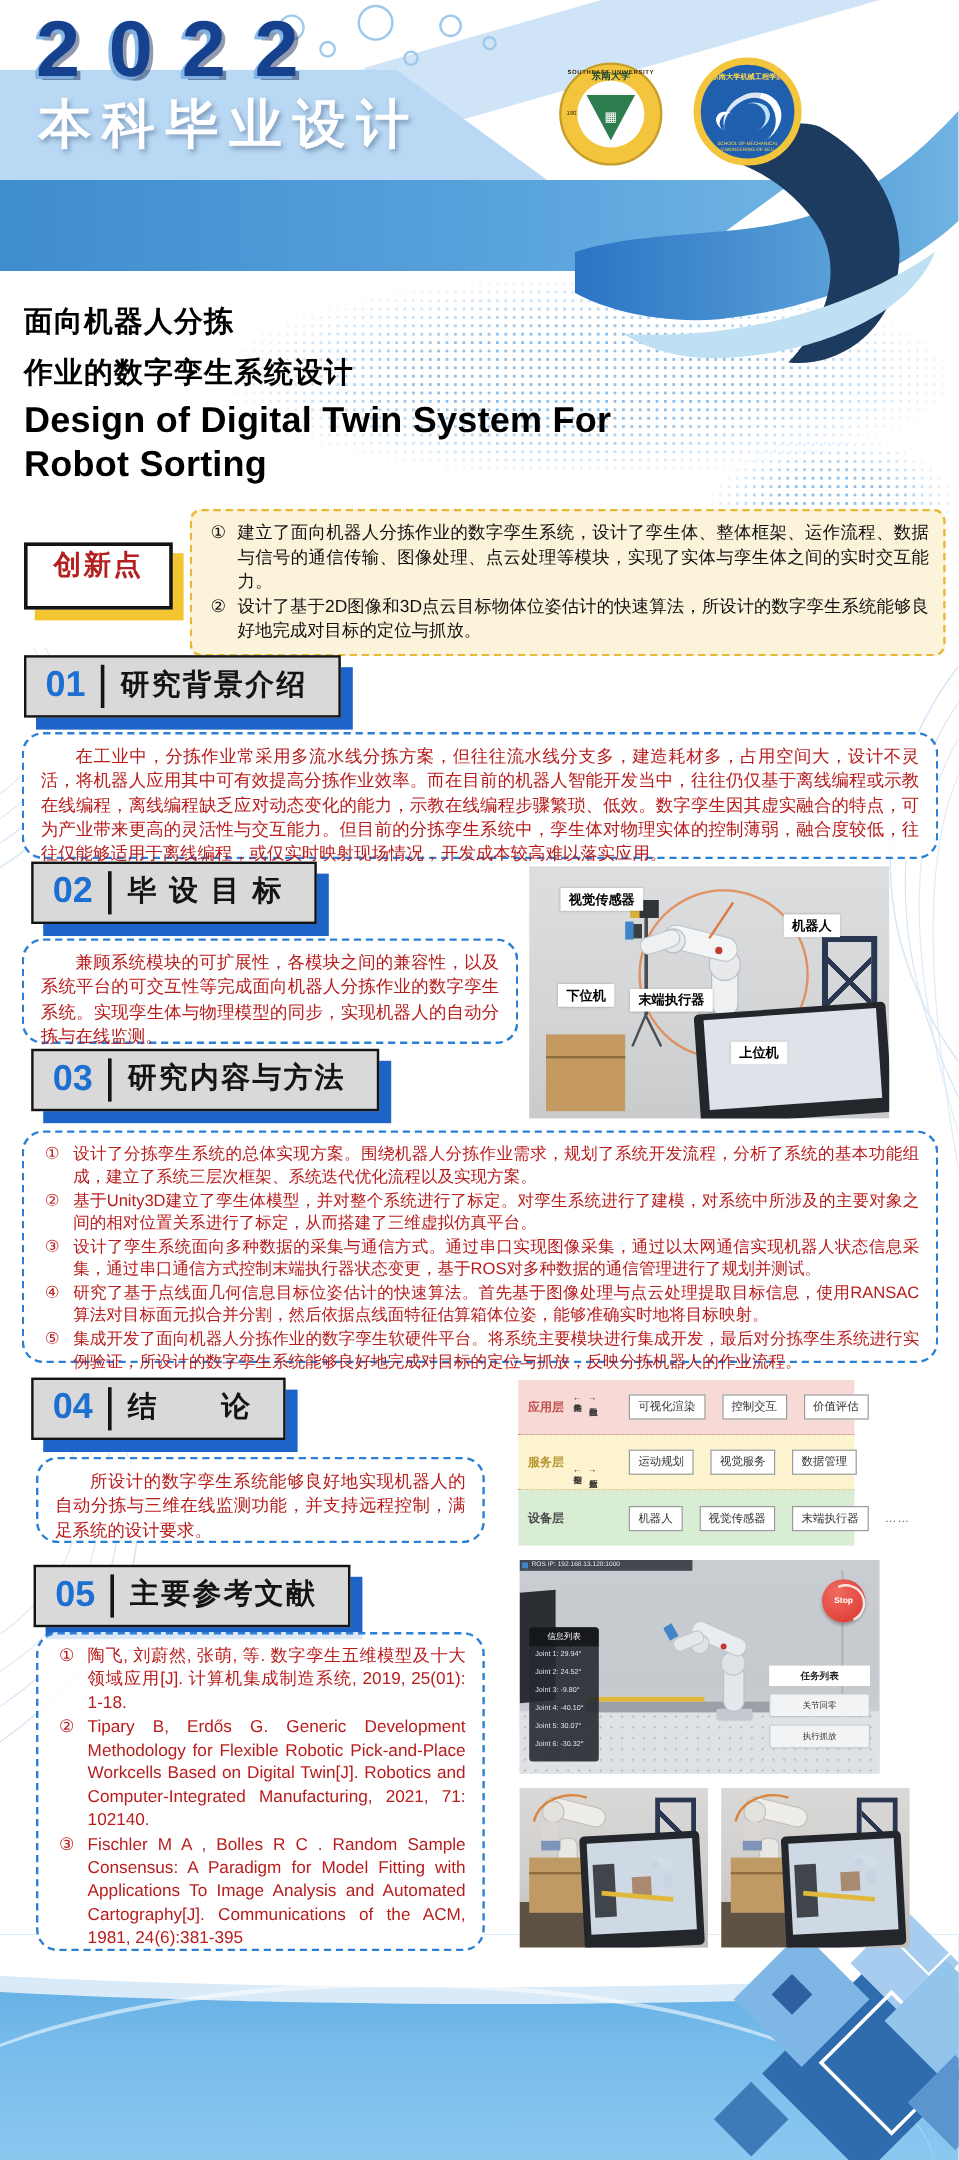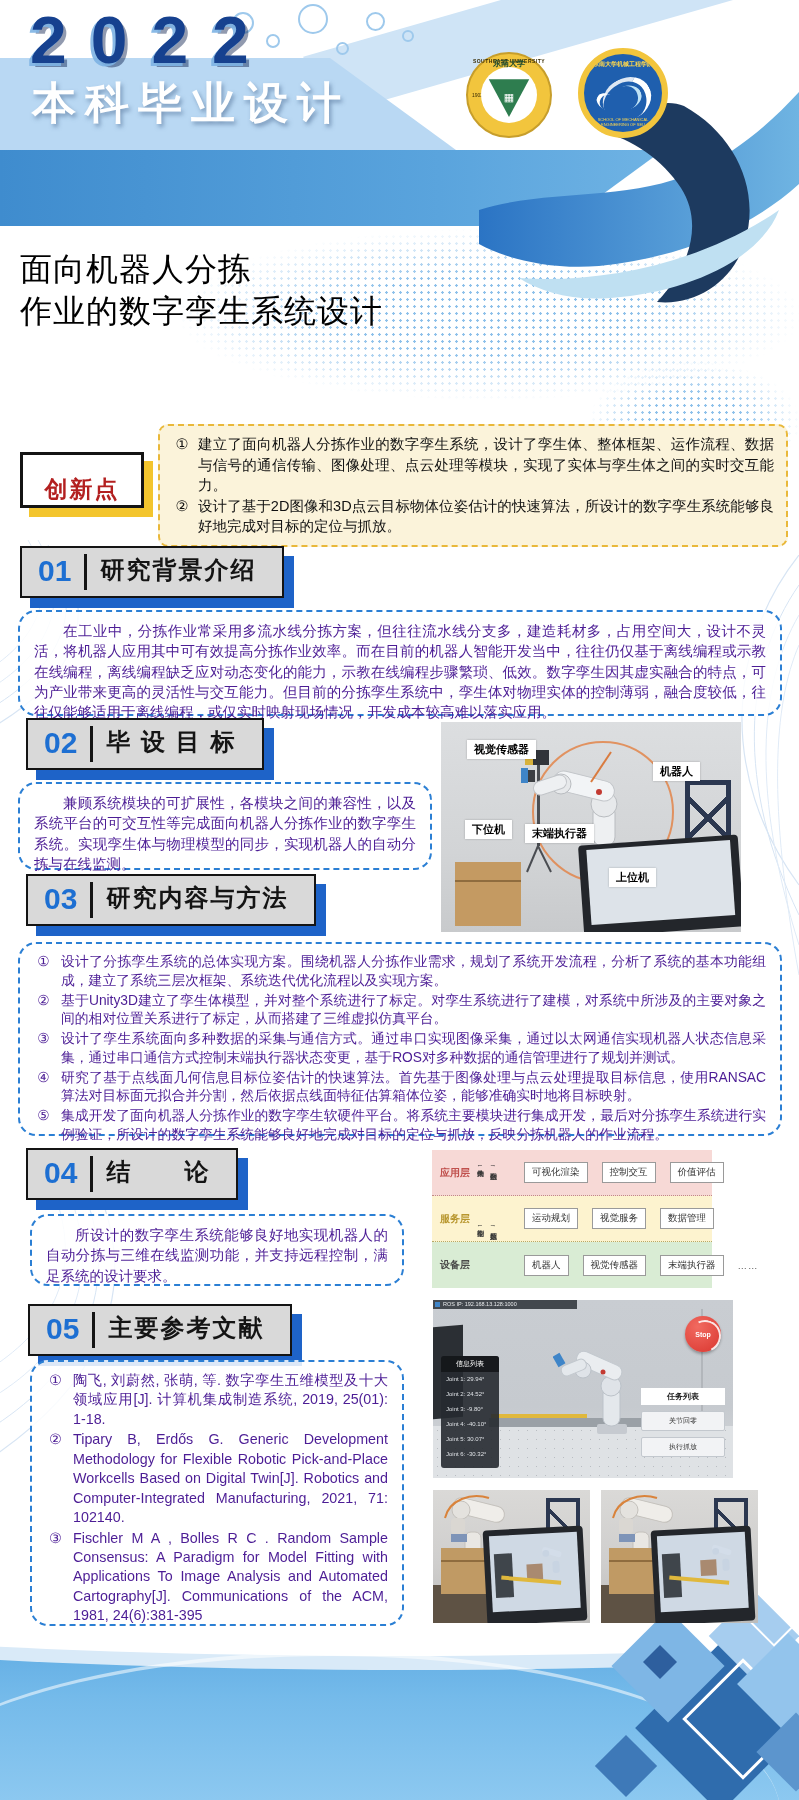--- a/index.html
+++ b/index.html
@@ -48,48 +48,48 @@
 
   
   .ribbon{position:absolute;right:0;top:92px;width:320px;height:235px;z-index:2;}
 
   
   .map-dots{position:absolute;background-image:radial-gradient(#8cc0ea 1.1px,transparent 1.45px);
     background-size:7px 7px;z-index:0;
     -webkit-mask-image:radial-gradient(ellipse 65% 60% at 50% 48%,#000 35%,transparent 78%);
     mask-image:radial-gradient(ellipse 65% 60% at 50% 48%,#000 35%,transparent 78%);}
   .title{position:absolute;left:20px;top:248px;z-index:2;color:#000;}
-  .title .cn{font-size:32px;font-weight:400;line-height:42px;letter-spacing:1px;}
+  .title .cn{font-size:24px;font-weight:700;line-height:42px;letter-spacing:1px;}
   .title .en{font-size:30px;font-weight:800;line-height:37px;letter-spacing:.2px;}
 
   
   .innov-wrap{position:absolute;left:20px;top:452px;z-index:2;}
   .innov-shadow{position:absolute;left:9px;top:9px;width:100%;height:100%;background:#f3c52e;}
   .innov-box{position:relative;width:118px;height:50px;background:#fff;border:3px solid #141414;
-    display:flex;align-items:flex-end;justify-content:center;}
+    display:flex;align-items:flex-start;justify-content:center;}
   .innov-label{font-size:23px;font-weight:800;color:#b32020;letter-spacing:2px;}
   .ybox{position:absolute;left:158px;top:424px;width:630px;z-index:2;box-sizing:border-box;
     background:#fbf3da;border:2px dashed #e9b839;border-radius:10px;padding:8px 12px;
     font-size:14.5px;line-height:1.42;color:#111;}
   .yitem{display:flex;gap:6px;}
   .yitem .yn{flex:0 0 20px;text-align:center;}
   .yitem .yt{flex:1;text-align:justify;}
 
   
   .sec{position:absolute;display:inline-block;z-index:2;}
   .sec-shadow{position:absolute;left:10px;top:10px;width:100%;height:100%;background:#1e63c8;}
   .sec-box{position:relative;display:flex;align-items:flex-start;gap:13px;background:#d9d9d9;
     border:2px solid #141414;padding:6px 26px 6px 16px;}
   .sec-num{font-size:30px;font-weight:800;color:#1d6fd2;}
   .sec-div{width:3px;height:36px;background:#141414;}
   .sec-title{font-size:24px;font-weight:800;color:#141414;letter-spacing:2px;white-space:nowrap;}
 
   
   .bluebox{position:absolute;z-index:2;box-sizing:border-box;border:2px dashed #2b7fd4;border-radius:18px;
-    background:rgba(255,255,255,.85);padding:9px 14px;font-size:14.5px;line-height:1.4;color:#4c1d95;}
+    background:rgba(255,255,255,.85);padding:9px 14px;font-size:14.5px;line-height:1.4;color:#b91c1c;}
   .indent{text-indent:2em;text-align:justify;}
   .nitem{display:flex;gap:8px;margin-bottom:1px;}
   .nitem .nn{flex:0 0 19px;text-align:center;}
   .nitem .nt{flex:1;text-align:justify;}
 
   
   .photo-setup{position:absolute;left:441px;top:722px;width:300px;height:210px;z-index:2;overflow:hidden;
     background:linear-gradient(180deg,#dcdee0 0%,#d2d4d6 62%,#c8cacc 100%);}
   .plabel{position:absolute;background:#fff;color:#000;font-size:11px;font-weight:700;
     padding:2px 7px;white-space:nowrap;box-shadow:0 0 2px rgba(0,0,0,.25);}
@@ -236,20 +236,22 @@
     <path d="M0,118 C70,96 150,110 215,80 C262,58 292,30 320,0 L320,92 C272,136 200,166 120,174 C70,178 25,166 0,152 Z" fill="url(#bgrad)"></path>
     <path d="M205,14 C255,42 282,96 266,150 C254,190 216,214 178,210 C212,174 224,130 202,96 C184,68 152,46 122,40 C150,20 182,4 205,14 Z" fill="#1d3a5f"></path>
     <path d="M40,186 C120,192 222,172 300,118 C282,166 212,200 132,206 C92,209 62,200 40,186 Z" fill="#bfe0f2"></path>
   </svg>
 
   <div class="map-dots" style="left:180px;top:226px;width:619px;height:184px;"></div>
   <div class="map-dots" style="left:590px;top:360px;width:209px;height:130px;"></div>
   <div class="title">
     <div class="cn">面向机器人分拣</div>
     <div class="cn">作业的数字孪生系统设计</div>
+    <div class="en">Design of Digital Twin System For</div>
+    <div class="en">Robot Sorting</div>
   </div>
 
   <div class="innov-wrap">
     <div class="innov-shadow"></div>
     <div class="innov-box">
       <span class="innov-label">创新点</span>
     </div>
   </div>
   <div class="ybox">
     <div class="yitem">

